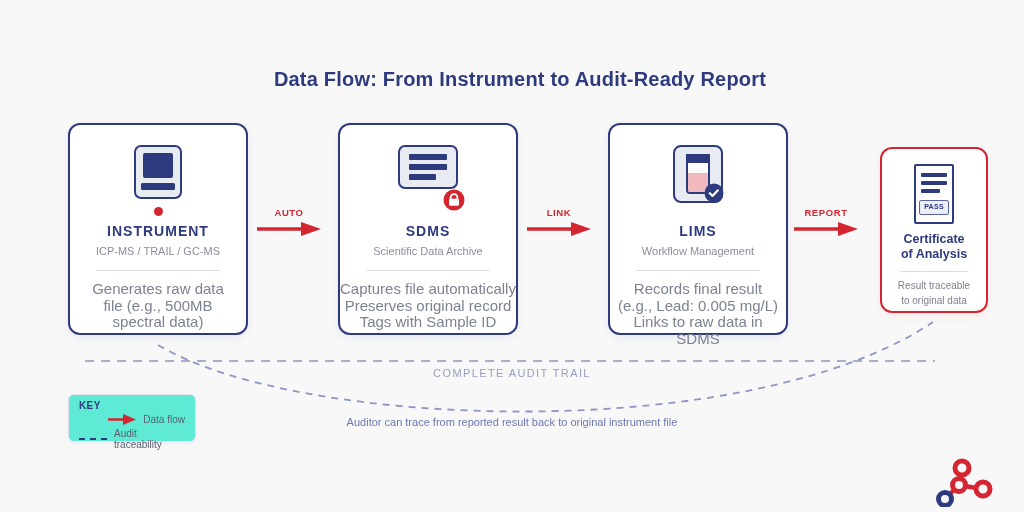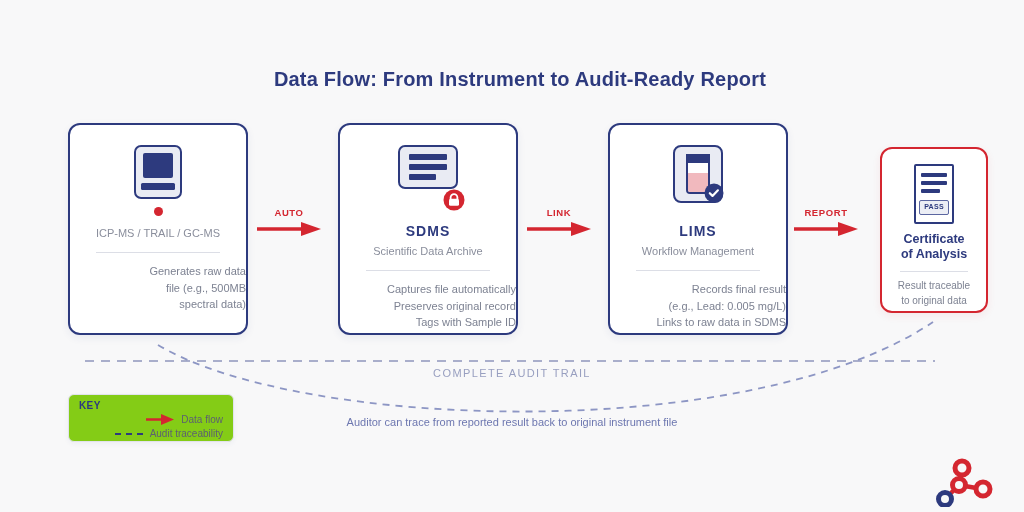--- a/index.html
+++ b/index.html
@@ -23,21 +23,21 @@
     background:#ffffff;border:2px solid #2d3a7e;border-radius:12px;
     box-sizing:border-box;text-align:center;
     box-shadow:0 3px 8px rgba(45,58,126,.07);
   }
   .stage1{left:68px}.stage2{left:338px}.stage3{left:608px}
   .icon-area{position:relative;height:76px;margin-top:20px;}
 
   .stage-name{font-size:14px;font-weight:bold;color:#2d3a7e;letter-spacing:1px;margin-top:2px;}
   .stage-sub{font-size:11px;color:#8a8e9c;margin-top:6px;}
   .divider{width:124px;height:1px;background:#dcdee6;margin:13px auto 10px auto;}
-  .stage-lines{font-size:11px;color:#7d8292;line-height:16.5px;text-align:right;}
+  .stage-lines{font-size:15px;color:#7d8292;line-height:16.5px;}
 
   
   .monitor{width:48px;height:54px;margin:0 auto;background:#e9ebf3;
     border:2px solid #2d3a7e;border-radius:7px;box-sizing:border-box;position:relative;}
   .monitor .screen{position:absolute;left:7px;top:6px;width:30px;height:25px;background:#2d3a7e;border-radius:2px;}
   .monitor .bar{position:absolute;left:5px;bottom:7px;width:34px;height:7px;background:#2d3a7e;border-radius:1.5px;}
   .red-dot{width:9px;height:9px;border-radius:50%;background:#d42630;margin:8px auto 0 auto;}
 
   
   .archive{width:60px;height:44px;margin:2px auto 0 auto;background:#e9ebf3;
@@ -81,22 +81,22 @@
   .ag1{left:256px}.ag2{left:526px}.ag3{left:793px}
   .arrow-label{font-size:9.5px;font-weight:bold;color:#d42630;letter-spacing:.6px;margin-bottom:3px;}
 
   
   .audit-label{position:absolute;left:0;right:0;top:367px;text-align:center;
     font-size:11px;color:#989fc0;letter-spacing:1.4px;}
   .trace-note{position:absolute;left:0;right:0;top:416px;text-align:center;
     font-size:11px;color:#6d77b0;}
 
   
-  .key-box{position:absolute;left:68px;top:394px;width:166px;height:48px;
-    background:#84cc16;border:1px solid #e2e3ec;border-radius:6px;box-sizing:border-box;
+  .key-box{position:absolute;left:68px;top:394px;width:128px;height:48px;
+    background:#5eead4;border:1px solid #e2e3ec;border-radius:6px;box-sizing:border-box;
     padding:5px 10px;box-shadow:0 2px 5px rgba(45,58,126,.05);}
   .key-title{font-size:10px;font-weight:bold;color:#2d3a7e;letter-spacing:.4px;}
   .key-row{display:flex;align-items:center;gap:7px;margin-top:3px;justify-content:flex-end;}
   .key-row .swatch{width:28px;display:flex;justify-content:center;}
   .key-dash{width:28px;border-top:2px dashed #2d3a7e;}
   .key-label{font-size:10px;color:#5c6170;}
 
   .overlay-svg{position:absolute;left:0;top:0;pointer-events:none;}
   .logo{position:absolute;left:928px;top:443px;}
 </style>
@@ -113,20 +113,21 @@
   <div class="page-title">Data Flow: From Instrument to Audit-Ready Report</div>
 
   <div class="stage stage1">
     <div class="icon-area">
       <div class="monitor">
         <div class="screen"></div>
           <div class="bar"></div>
       </div>
       <div class="red-dot"></div>
     </div>
+    <div class="stage-name">INSTRUMENT</div>
     <div class="stage-sub">ICP-MS / TRAIL / GC-MS</div>
     <div class="divider"></div>
     <div class="stage-lines">
       <div>Generates raw data</div>
       <div>file (e.g., 500MB</div>
       <div>spectral data)</div>
     </div>
   </div>
 
   <div class="arrow-group ag1">

